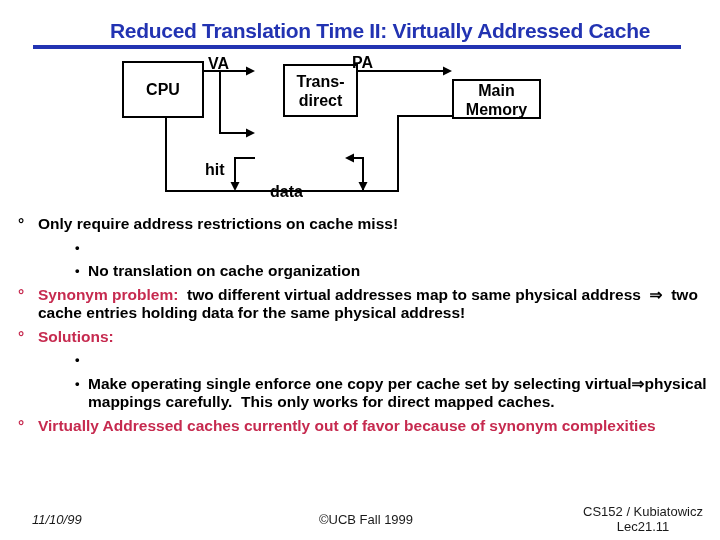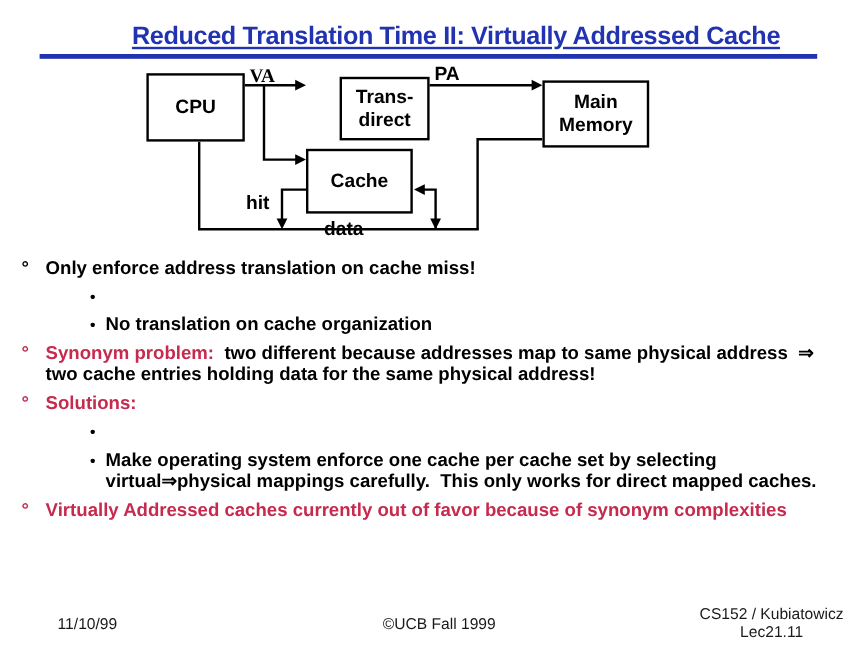--- a/index.html
+++ b/index.html
@@ -14,21 +14,20 @@
 
   
   .title {
     position: absolute;
     left: 50px; top: 19px; width: 660px;
     text-align: center;
     font-size: 21px; font-weight: bold;
     color: #2233b2;
     letter-spacing: -0.3px;
     white-space: nowrap;
-    text-decoration: underline;
   }
   .title-underline {
     position: absolute;
     left: 33px; top: 45px; width: 648px; height: 4px;
     background: #2233b2;
   }
 
   
   .diagram-lines { position: absolute; left: 0; top: 0; }
   .dbox {
@@ -37,50 +36,50 @@
     background: #fff;
     box-sizing: border-box;
     display: flex; flex-direction: column;
     align-items: center; justify-content: center;
     font-size: 16px; font-weight: bold; color: #000;
     line-height: 19px; text-align: center;
   }
   .box-cpu { left: 122px; top: 61px; width: 82px; height: 57px; }
   .box-translation { left: 255px; top: 64px; width: 75px; height: 53px; margin-left: 28px; }
   .box-cache { left: 255px; top: 124px; width: 89px; height: 54px; }
-  .box-mainmem { left: 452px; top: 67px; width: 89px; height: 56px; }
+  .box-mainmem { left: 452px; top: 79px; width: 89px; height: 40px; justify-content: space-between; }
   .dlabel {
     position: absolute;
     font-size: 16px; font-weight: bold; color: #000;
     line-height: 16px;
   }
-  .lbl-va   { left: 208px; top: 56px; font-family: Liberation Serif, serif; }
-  .lbl-pa   { left: 362px; top: 55px; }
+  .lbl-va   { left: 208px; top: 56px; }
+  .lbl-pa   { left: 352px; top: 55px; }
   .lbl-hit  { left: 205px; top: 162px; }
   .lbl-data { left: 270px; top: 184px; }
 
   
   .bullets {
     position: absolute;
     left: 18px; top: 215px; width: 692px;
     font-size: 15.5px; font-weight: bold; color: #000;
     line-height: 18.5px;
   }
   .bullet { display: flex; margin-bottom: 5px; }
   .bullet .marker { flex: none; width: 20px; }
   .bullet.sub { padding-left: 57px; }
   .bullet.sub .marker { width: 13px; font-size: 13px; }
   .bullet .text { flex: 1; white-space: pre-wrap; }
   .red { color: #c62a4f; }
   .italic { }
 
   
   .footer-date {
-    position: absolute; left: 48px; top: 512px;
-    font-size: 13px; color: #1a1a1a;
+    position: absolute; left: 32px; top: 512px;
+    font-size: 13px; color: #1a1a1a; font-style: italic;
   }
   .footer-center {
     position: absolute; left: 0; top: 512px; width: 732px;
     text-align: center; font-size: 13px; color: #1a1a1a;
   }
   .footer-right {
     position: absolute; left: 563px; top: 504px; width: 160px;
     text-align: center; font-size: 13px; color: #1a1a1a;
     line-height: 15px;
   }
@@ -122,66 +121,63 @@
     </g>
   </svg>
 
   <div class="dbox box-cpu">
     <span>CPU</span>
   </div>
   <div class="dbox box-translation">
     <span>Trans-</span>
     <span>direct</span>
   </div>
-  <div class="dbox box-cache">
-    <span>Cache</span>
-  </div>
   <div class="dbox box-mainmem">
     <span>Main</span>
     <span>Memory</span>
   </div>
 
   <div class="dlabel lbl-va">VA</div>
   <div class="dlabel lbl-pa">PA</div>
   <div class="dlabel lbl-hit">hit</div>
   <div class="dlabel lbl-data">data</div>
 
   <div class="bullets">
 
     <div class="bullet">
       <span class="marker">°</span>
-      <div class="text">Only enforce address translation on cache miss!</div>
+      <div class="text">Only require address restrictions on cache miss!</div>
     </div>
 
     <div class="bullet sub">
       <span class="marker">•</span>
     </div>
 
     <div class="bullet sub">
       <span class="marker">•</span>
       <div class="text">No translation on cache organization</div>
     </div>
 
     <div class="bullet">
       <span class="marker red">°</span>
-      <div class="text"><span class="red italic">Synonym problem:</span><span>  two different because addresses map to same physical address  ⇒  two cache entries holding data for the same physical address!</span></div>
+      <div class="text"><span class="red italic">Synonym problem:</span><span>  two different virtual addresses map to same physical address  ⇒  two cache entries holding data for the same physical address!</span></div>
     </div>
 
     <div class="bullet">
       <span class="marker red">°</span>
       <div class="text"><span class="red italic">Solutions:</span></div>
     </div>
 
     <div class="bullet sub">
       <span class="marker">•</span>
     </div>
 
     <div class="bullet sub">
       <span class="marker">•</span>
-      <div class="text">Make operating system enforce one cache per cache set by selecting virtual⇒physical mappings carefully.  This only works for direct mapped caches.</div>
+      <div class="text">Make operating single enforce one copy per cache set by selecting virtual⇒physical mappings carefully.  This only works for direct mapped caches.</div>
     </div>
 
     <div class="bullet">
       <span class="marker red">°</span>
       <div class="text red">Virtually Addressed caches currently out of favor because of synonym complexities</div>
     </div>
 
   </div>
 
   <div class="footer-date">11/10/99</div>

